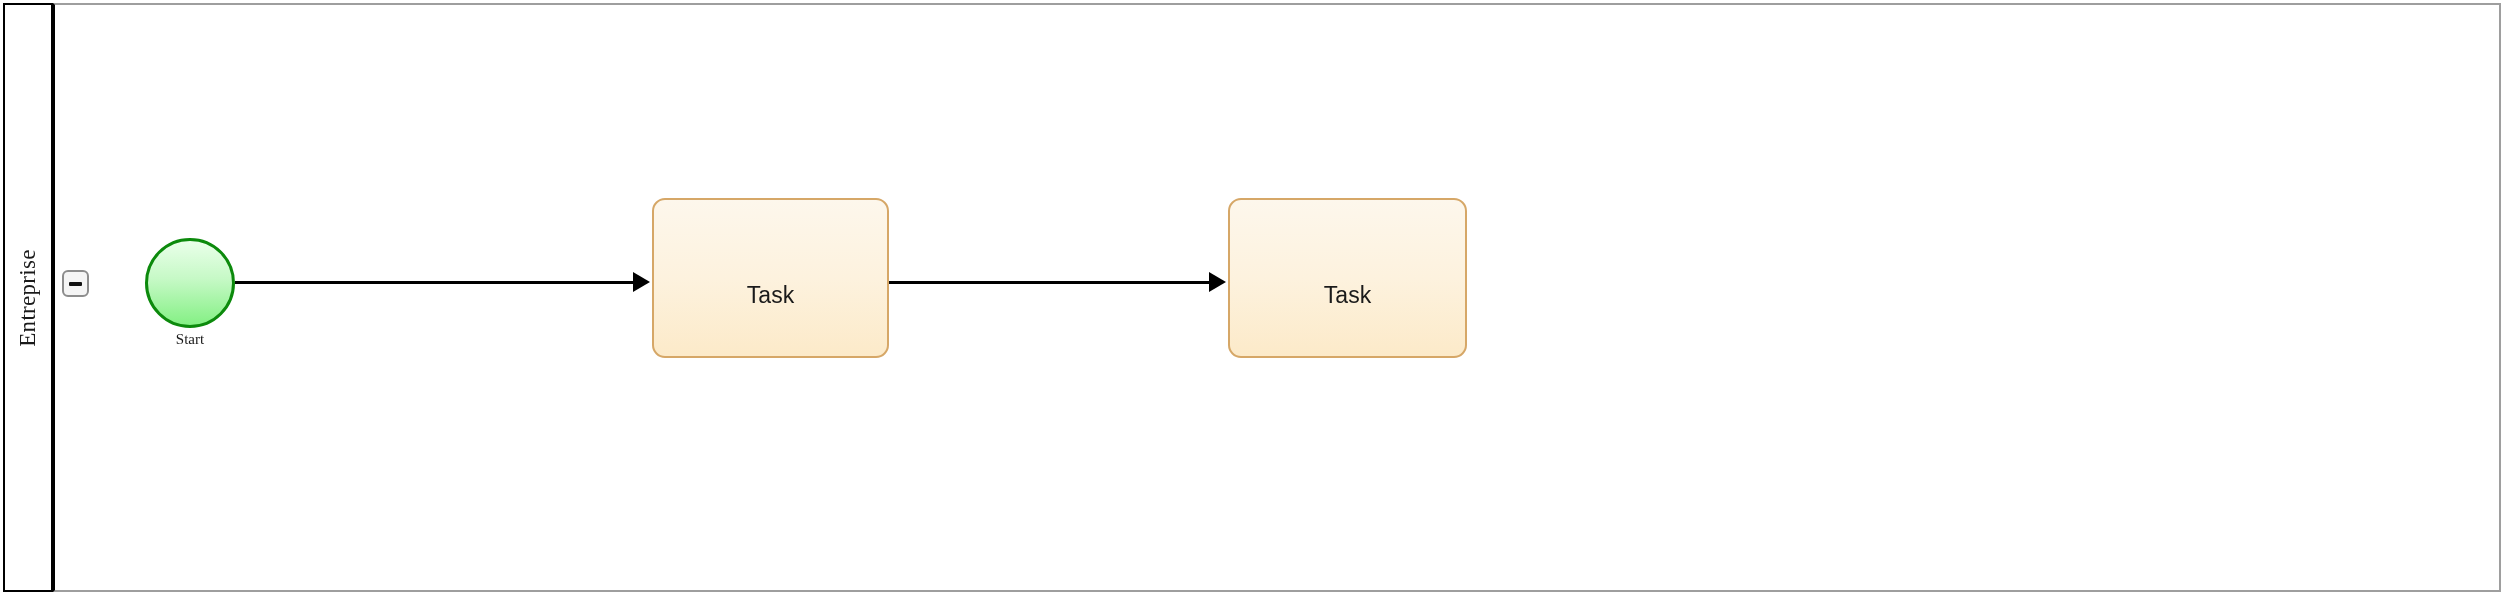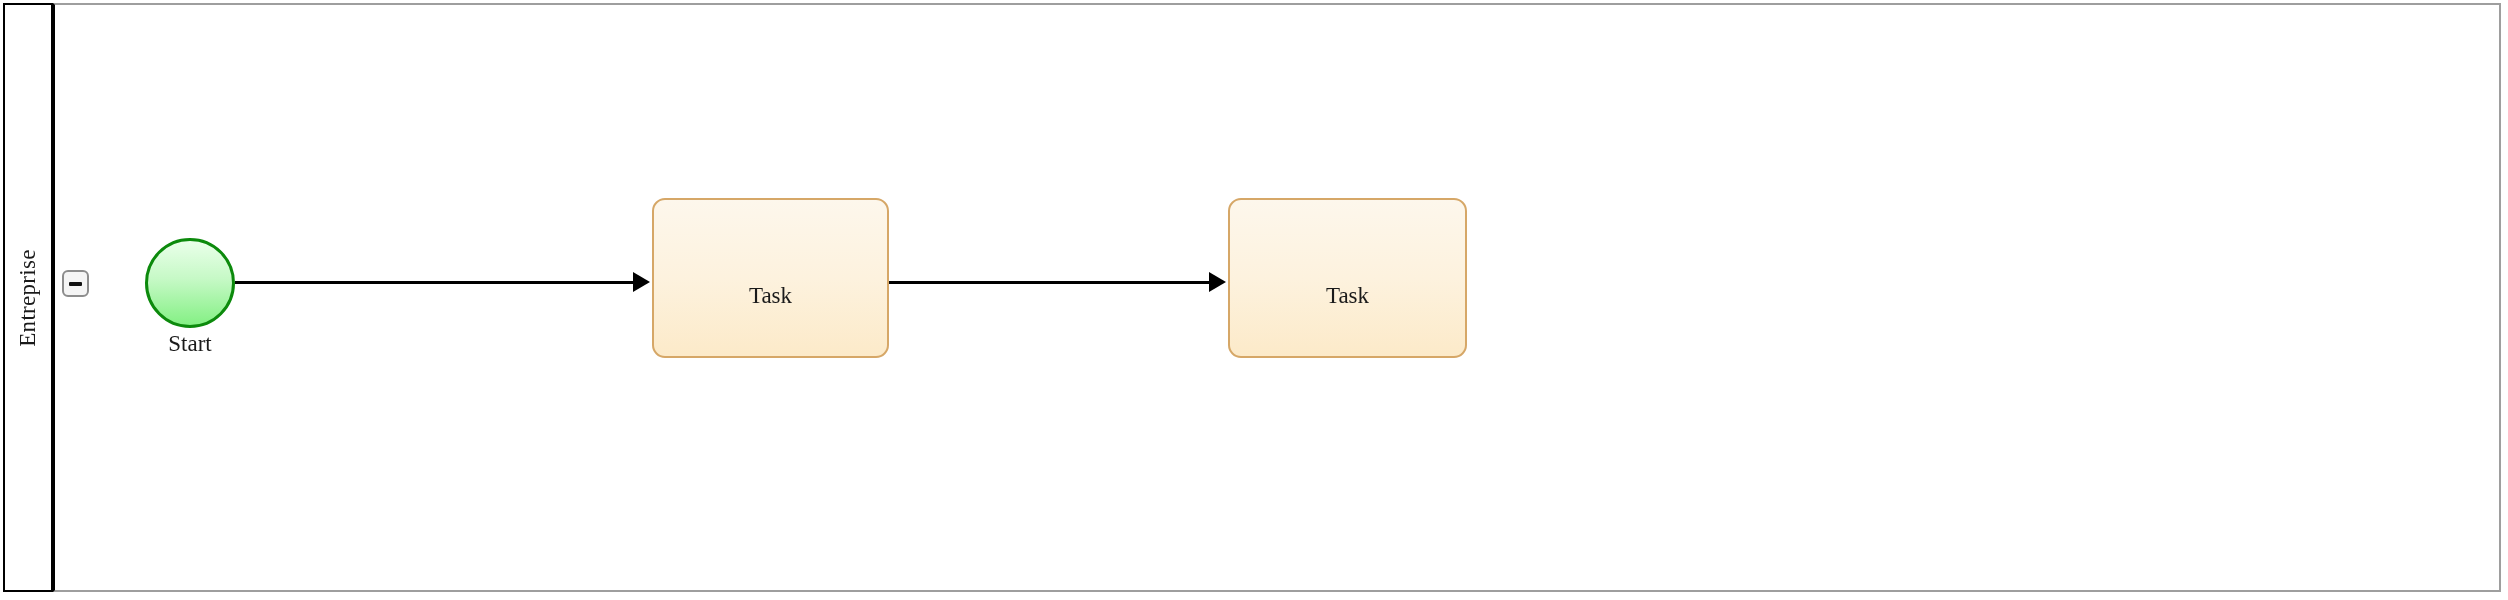--- a/index.html
+++ b/index.html
@@ -106,40 +106,40 @@
     background: linear-gradient(to bottom, #eaffea 0%, #c6f9c6 45%, #84f084 100%);
   }
 
   .start-label {
     position: absolute;
     left: 145px;
     top: 331px;
     width: 90px;
     text-align: center;
     font-family: "Liberation Serif", "DejaVu Serif", serif;
-    font-size: 23px;
+    font-size: 15px;
     color: #1a1a1a;
     white-space: nowrap;
   }
 
   
   .task {
     position: absolute;
     top: 198px;
     height: 160px;
     box-sizing: border-box;
     border: 2px solid #d6a767;
     border-radius: 13px;
     background: linear-gradient(to bottom, #fdf7ec 0%, #fdf2de 50%, #fceac9 100%);
     display: flex;
     align-items: center;
     justify-content: center;
   }
   .task-label {
-    font-family: Liberation Serif, serif;
+    font-family: Liberation Sans, sans-serif;
     font-size: 23px;
     color: #1a1a1a;
     white-space: nowrap;
     margin-top: 35px;
   }
 
   #task-1 { left: 652px; width: 237px; }
   #task-2 { left: 1228px; width: 239px; }
 
   

